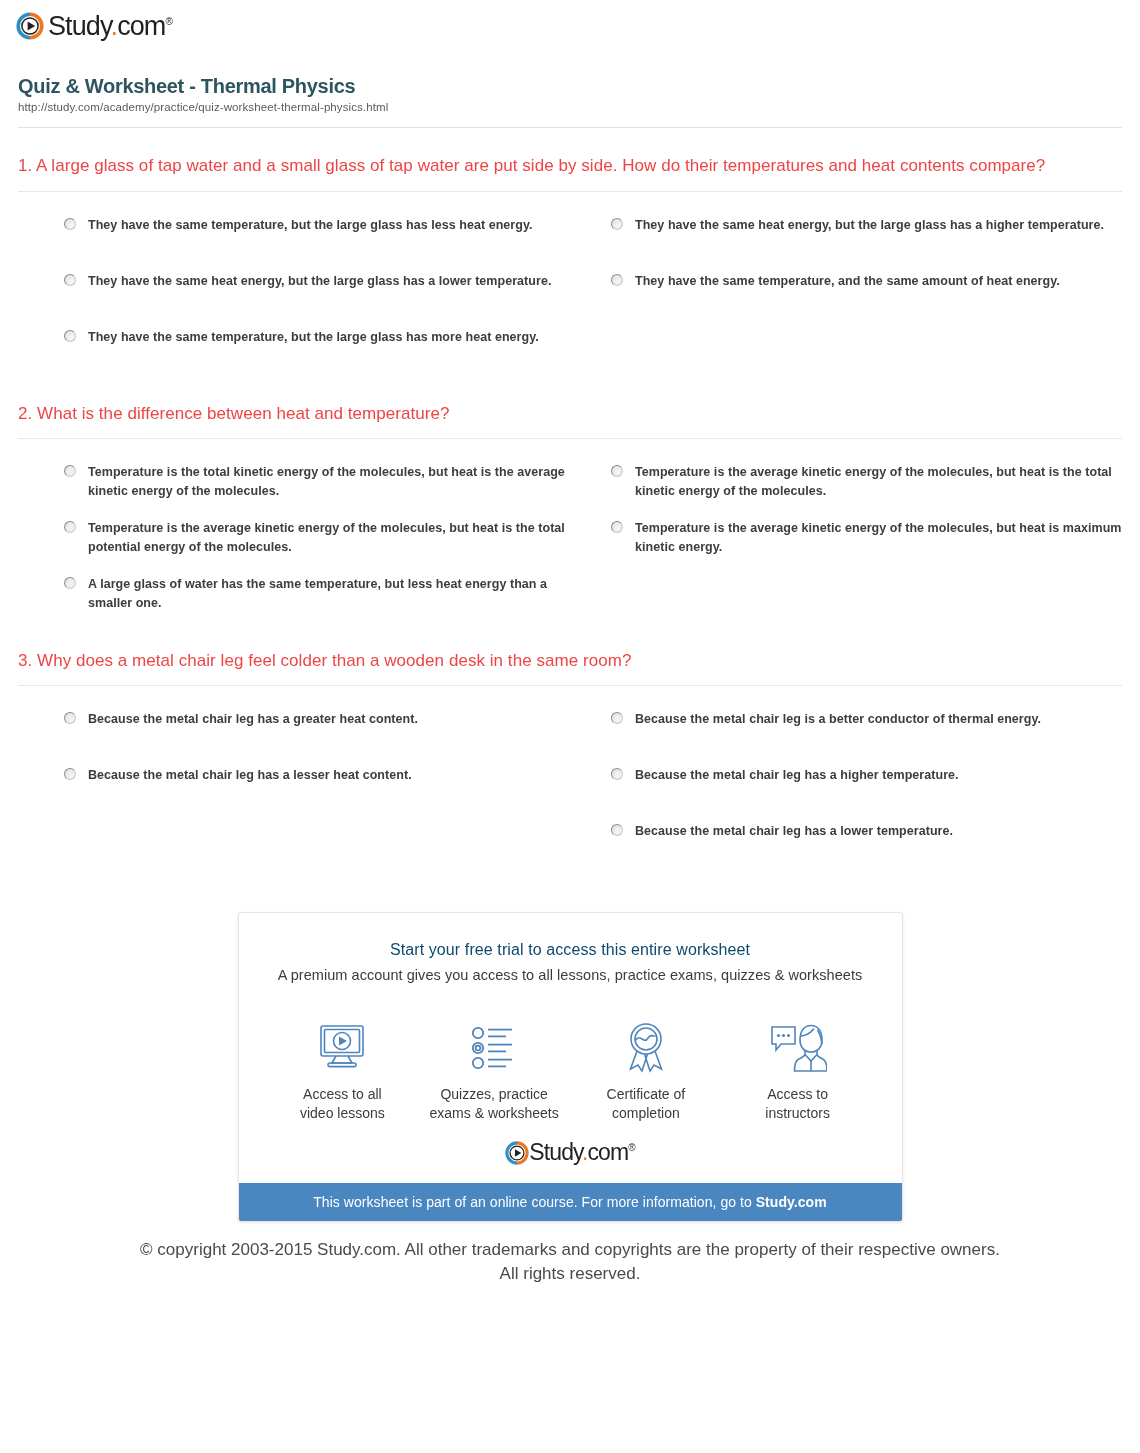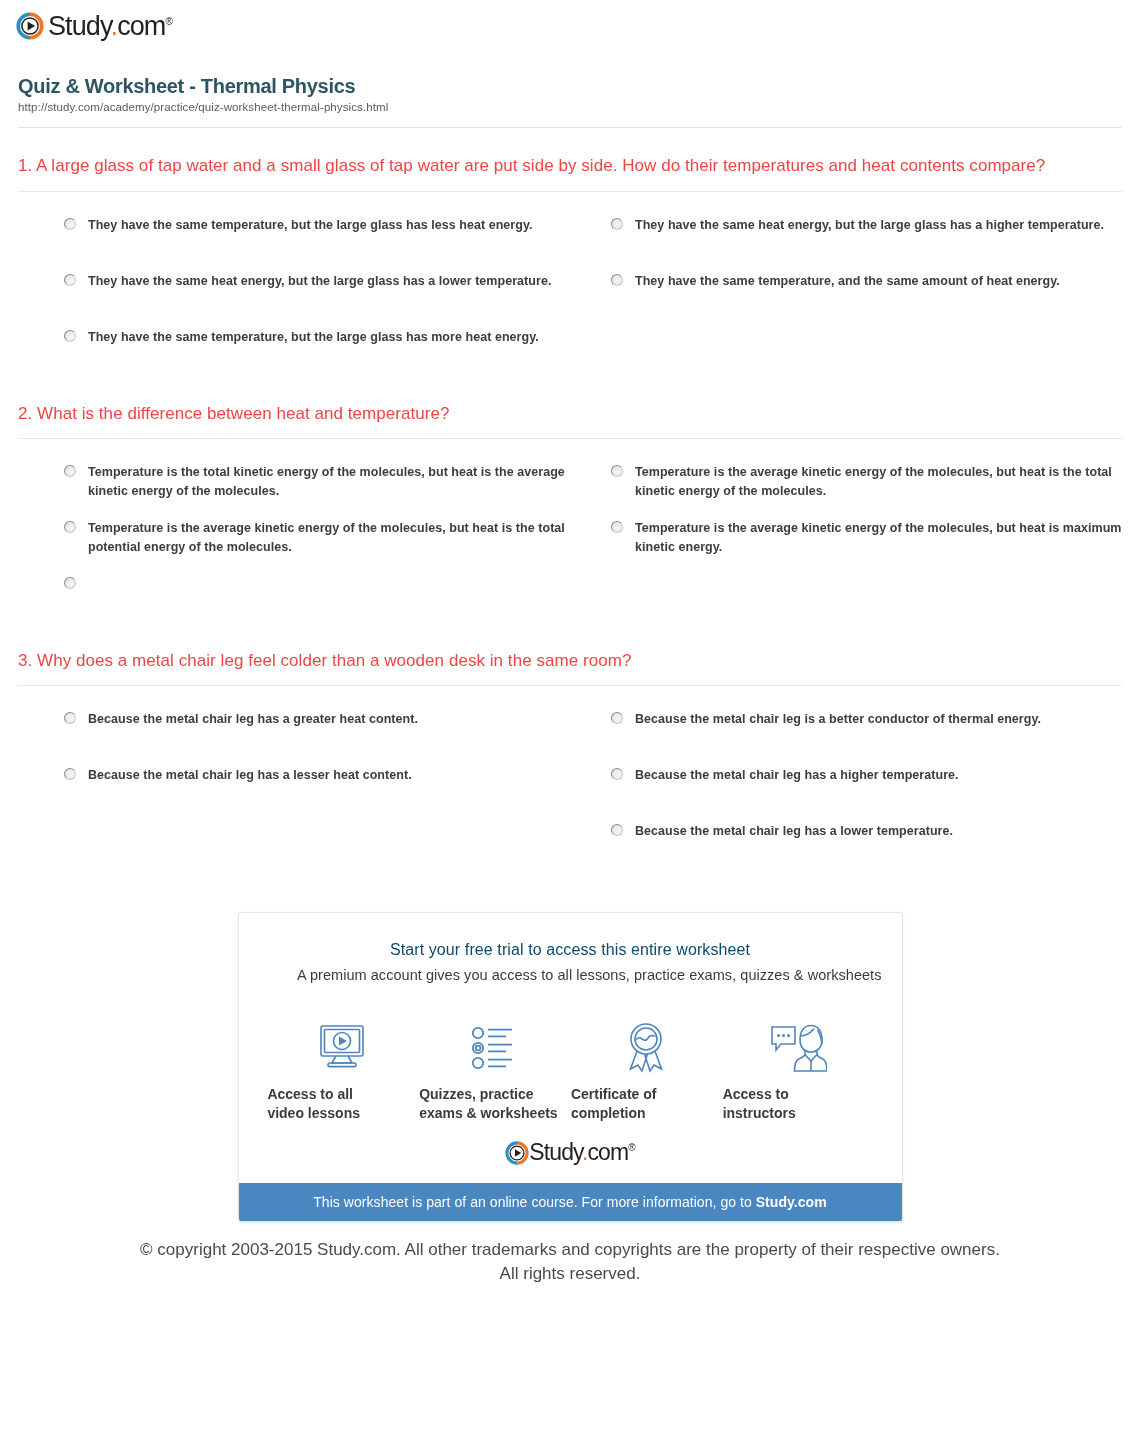--- a/index.html
+++ b/index.html
@@ -138,31 +138,30 @@
     color: #0c4a6e;
     font-weight: 400;
     margin: 0 0 8px 0;
     letter-spacing: 0.1px;
   }
   .promo-sub {
     font-size: 14.5px;
     color: #3b3b3b;
     margin: 0;
     letter-spacing: 0.05px;
-    text-align: right;
   }
   .promo-features {
     display: flex;
     justify-content: space-around;
     align-items: flex-start;
     padding: 24px 28px 4px 28px;
   }
   .feature {
     width: 150px;
-    font-weight: bold;
+    text-align: center;
   }
   .feature-icon {
     height: 54px;
     display: flex;
     align-items: center;
     justify-content: center;
     margin-bottom: 10px;
   }
   .feature-icon svg { display: block; }
   .feature-label {
@@ -267,20 +266,21 @@
       <div class="option">
         <span class="radio"></span>
         <span class="option-label">Temperature is the average kinetic energy of the molecules, but heat is the total potential energy of the molecules.</span>
       </div>
       <div class="option">
         <span class="radio"></span>
         <span class="option-label">Temperature is the average kinetic energy of the molecules, but heat is maximum kinetic energy.</span>
       </div>
       <div class="option">
         <span class="radio"></span>
+        <span class="option-label">A large glass of water has the same temperature, but less heat energy than a smaller one.</span>
       </div>
       <div class="option empty"></div>
     </div>
   </div>
 
   <div class="question-block">
     <p class="question-text">3. Why does a metal chair leg feel colder than a wooden desk in the same room?</p>
     <div class="question-rule"></div>
     <div class="options-grid">
       <div class="option">

